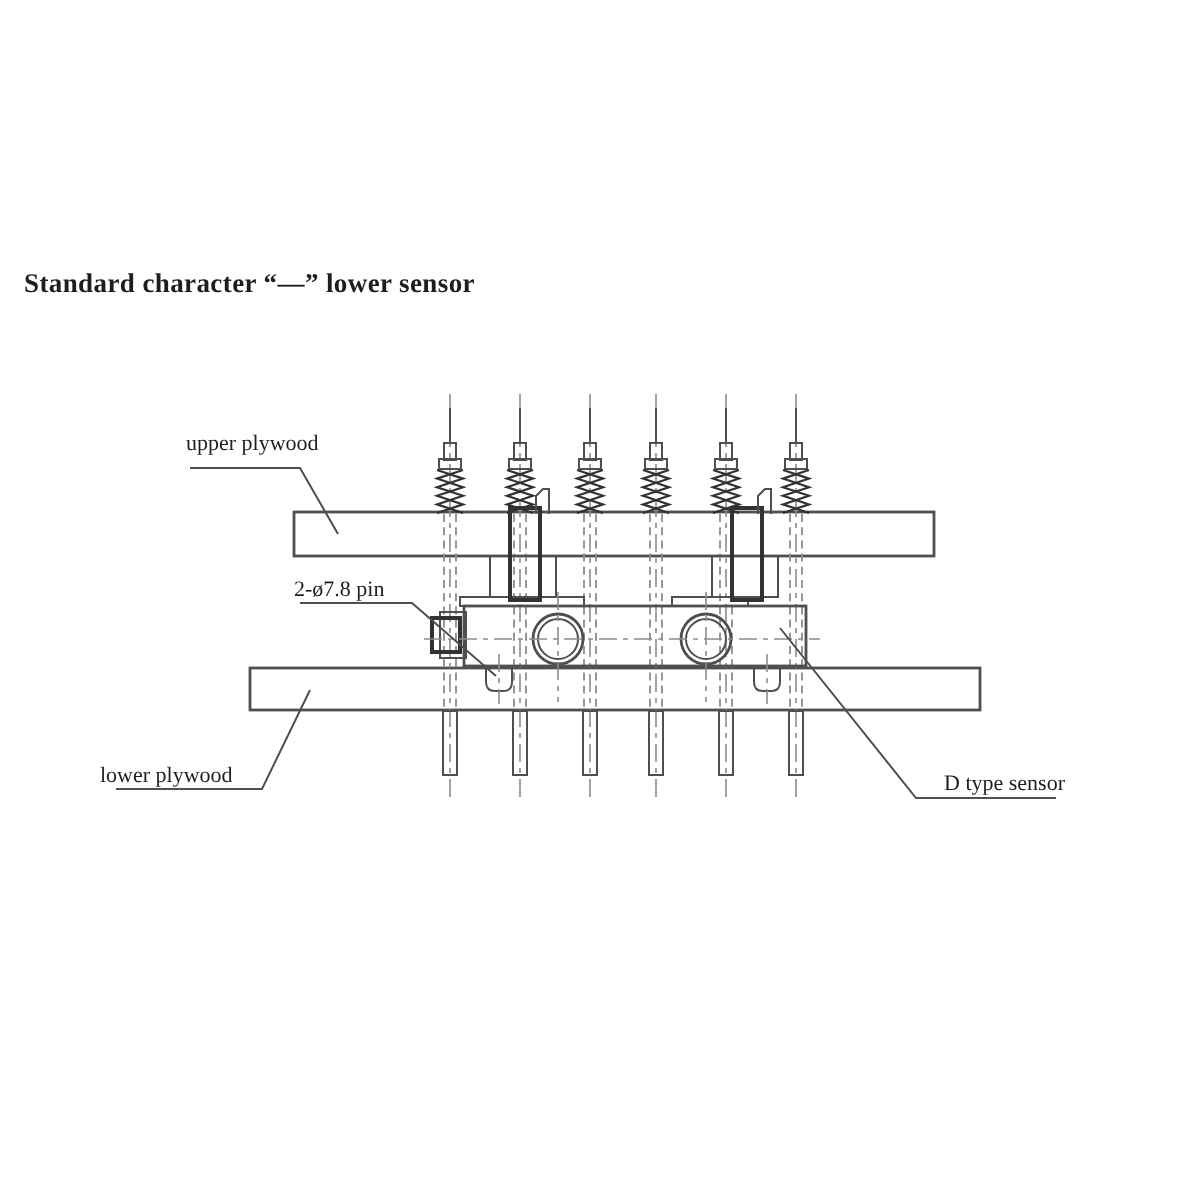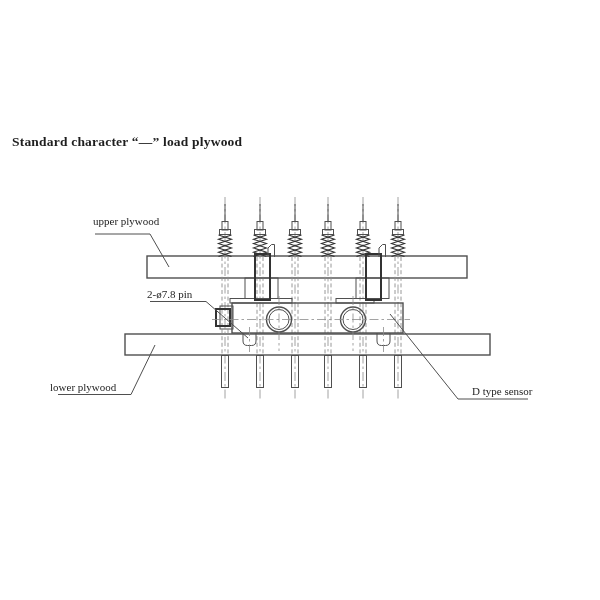--- a/index.html
+++ b/index.html
@@ -20,21 +20,21 @@
   .cl{stroke:var(--center);stroke-width:.8;fill:none;stroke-dasharray:9 3 2.5 3;}
   .hid{stroke:var(--center);stroke-width:.9;fill:none;stroke-dasharray:4 2.6;}
   .spring{stroke:var(--bold);stroke-width:1.1;fill:none;}
   .lbl{font-family:"Liberation Serif",serif;font-size:11px;fill:var(--text);}
 </style>
 </head>
 <body>
 
 <div class="page">
 
-  <div class="title">Standard character “—” load plywood</div>
+  <div class="title">Standard character “—” lower sensor</div>
 
   <svg class="drawing" width="600" height="600" viewBox="0 0 600 600">
 
     <g>
       <rect class="ln-thick" x="147" y="256" width="320" height="22"></rect>
     </g>
     <g>
       <rect class="ln-thick" x="125" y="334" width="365" height="21"></rect>
     </g>
 

